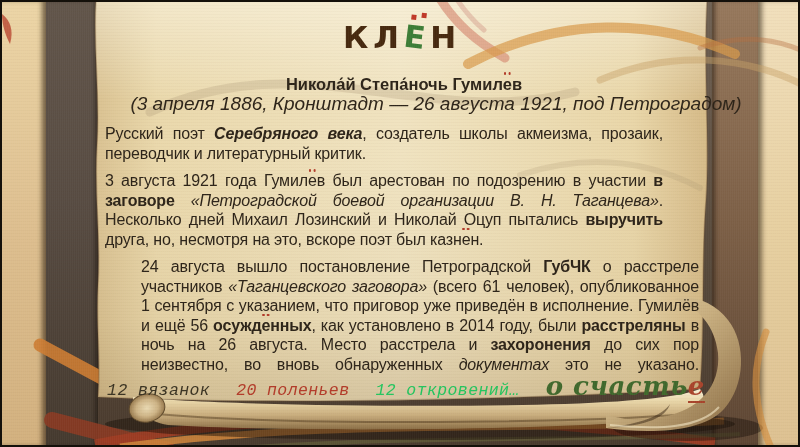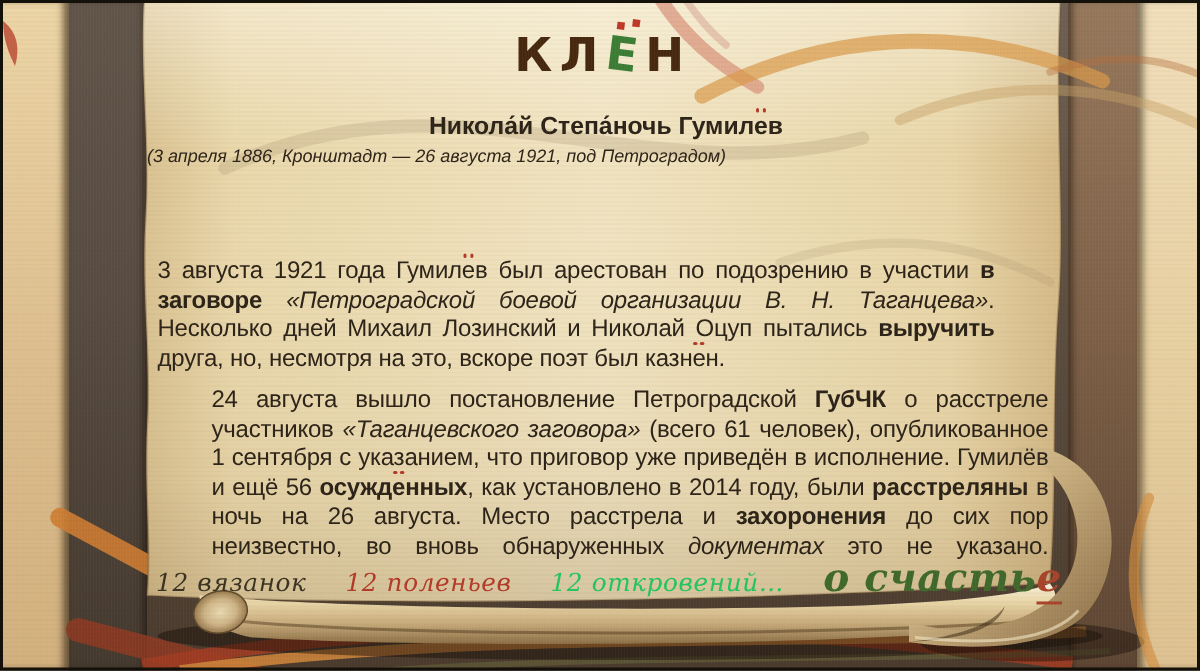--- a/index.html
+++ b/index.html
@@ -23,21 +23,21 @@
                      repeating-linear-gradient(90deg,rgba(255,255,255,.05) 0 1px,transparent 1px 2px);}
   
   .txt{position:absolute;z-index:10;}
   .title{left:0;width:800px;top:20px;text-align:center;}
   .tl{position:relative;display:inline-block;font-family:"DejaVu Sans",sans-serif;font-weight:bold;
       font-size:31px;line-height:34px;color:#46280e;margin:0 2px;letter-spacing:1px;}
   .tl.green{color:#3c7d36;transform:rotate(7deg);}
   .tdots{position:absolute;top:-5px;left:5px;width:5px;height:5px;background:#c03727;
          box-shadow:10px -3px 0 #c03727;}
   .name{left:98px;width:612px;top:74px;text-align:center;font-weight:bold;font-size:16.5px;line-height:20px;}
-  .dates{left:98px;width:612px;top:94px;text-align:left;font-style:italic;font-size:12px;line-height:20px;}
+  .dates{left:98px;width:612px;top:94px;text-align:center;font-style:italic;font-size:19px;line-height:20px;padding-left:32px;}
   .para{left:105px;width:558px;font-size:16px;line-height:19.5px;text-align:justify;letter-spacing:-.15px;}
   .p1{top:124px;}.p2{top:171px;}.p3{top:257px;text-align-last:justify;margin-left:36px;}
   .b{font-weight:bold;}.it{font-style:italic;}
   .yo{position:relative;}
   .dts{position:absolute;left:50%;margin-left:-3.6px;top:-.17em;width:2.6px;height:2.6px;
        border-radius:50%;background:#b23a28;box-shadow:4.6px 0 0 #b23a28;}
   .footer{left:98px;width:616px;top:371px;display:flex;justify-content:center;align-items:baseline;
           gap:26px;font-family:"DejaVu Serif",serif;font-style:italic;}
   .fitem{font-size:16.5px;letter-spacing:.4px;white-space:nowrap;}
   .big{font-size:26px;font-weight:bold;color:#3f682c;letter-spacing:.5px;white-space:nowrap;}
@@ -132,27 +132,28 @@
       <path d="M700,48 C740,34 775,38 805,52" stroke="#b66e3e" stroke-width="5" opacity=".4"></path>
       <path d="M766,332 C750,372 754,410 772,450" stroke="#d28d3f" stroke-width="7" opacity=".65"></path>
     </g>
   </svg>
 
   <div class="txt title"><span class="tl">К</span><span class="tl">Л</span><span class="tl green">Е<i class="tdots"></i></span><span class="tl">Н</span></div>
 
   <div class="txt name"><span>Никола́й Степа́ночь </span><span>Гумил<span class="yo">е<i class="dts"></i></span>в</span></div>
   <div class="txt dates">(3 апреля 1886, Кронштадт — 26 августа 1921, под Петроградом)</div>
 
+  <div class="txt para p1"><span>Русский поэт </span><span class="b it">Серебряного века</span><span>, создатель школы акмеизма, прозаик, переводчик и литературный критик.</span></div>
   <div class="txt para p2"><span>3 августа 1921 года </span><span>Гумил<span class="yo">е<i class="dts"></i></span>в</span><span> был арестован по подозрению в участии </span><span class="b">в заговоре</span><span> </span><span class="it">«Петроградской боевой организации В. Н. Таганцева»</span><span>. Несколько дней Михаил Лозинский и Николай Оцуп пытались </span><span class="b">выручить</span><span> друга, но, несмотря на это, вскоре поэт был </span><span>казн<span class="yo">е<i class="dts"></i></span>н</span><span>.</span></div>
   <div class="txt para p3"><span>24 августа вышло постановление Петроградской </span><span class="b">ГубЧК</span><span> о расстреле участников </span><span class="it">«Таганцевского заговора»</span><span> (всего 61 человек), опубликованное 1 сентября с указанием, что приговор уже приведён в исполнение. Гумилёв и ещё 56 </span><span class="b">осужд<span class="yo">е<i class="dts"></i></span>нных</span><span>, как установлено в 2014 году, были </span><span class="b">расстреляны</span><span> в ночь на 26 августа. Место расстрела и </span><span class="b">захоронения</span><span> до сих пор неизвестно, во вновь обнаруженных </span><span class="it">документах</span><span> это не указано.</span></div>
 
   <div class="txt footer">
-    <span style="display:flex;gap:26px;align-items:baseline;">
+    <span style="display:flex;gap:26px;align-items:baseline;font-family:Liberation Mono, monospace;">
         <span class="fitem" style="color: rgb(58, 51, 34);">12 вязанок</span>
-        <span class="fitem" style="color: rgb(178, 58, 40);">12 поленьев</span>
+        <span class="fitem" style="color: rgb(178, 58, 40);">20 поленьев</span>
         <span class="fitem" style="color: #22c55e;">12 откровений…</span>
       </span>
     <span class="big"><span>о счасть</span><span class="tail">е</span></span>
   </div>
 
   <div class="texture"></div>
   <div class="frame"></div>
 </div>
 
 </body></html>

